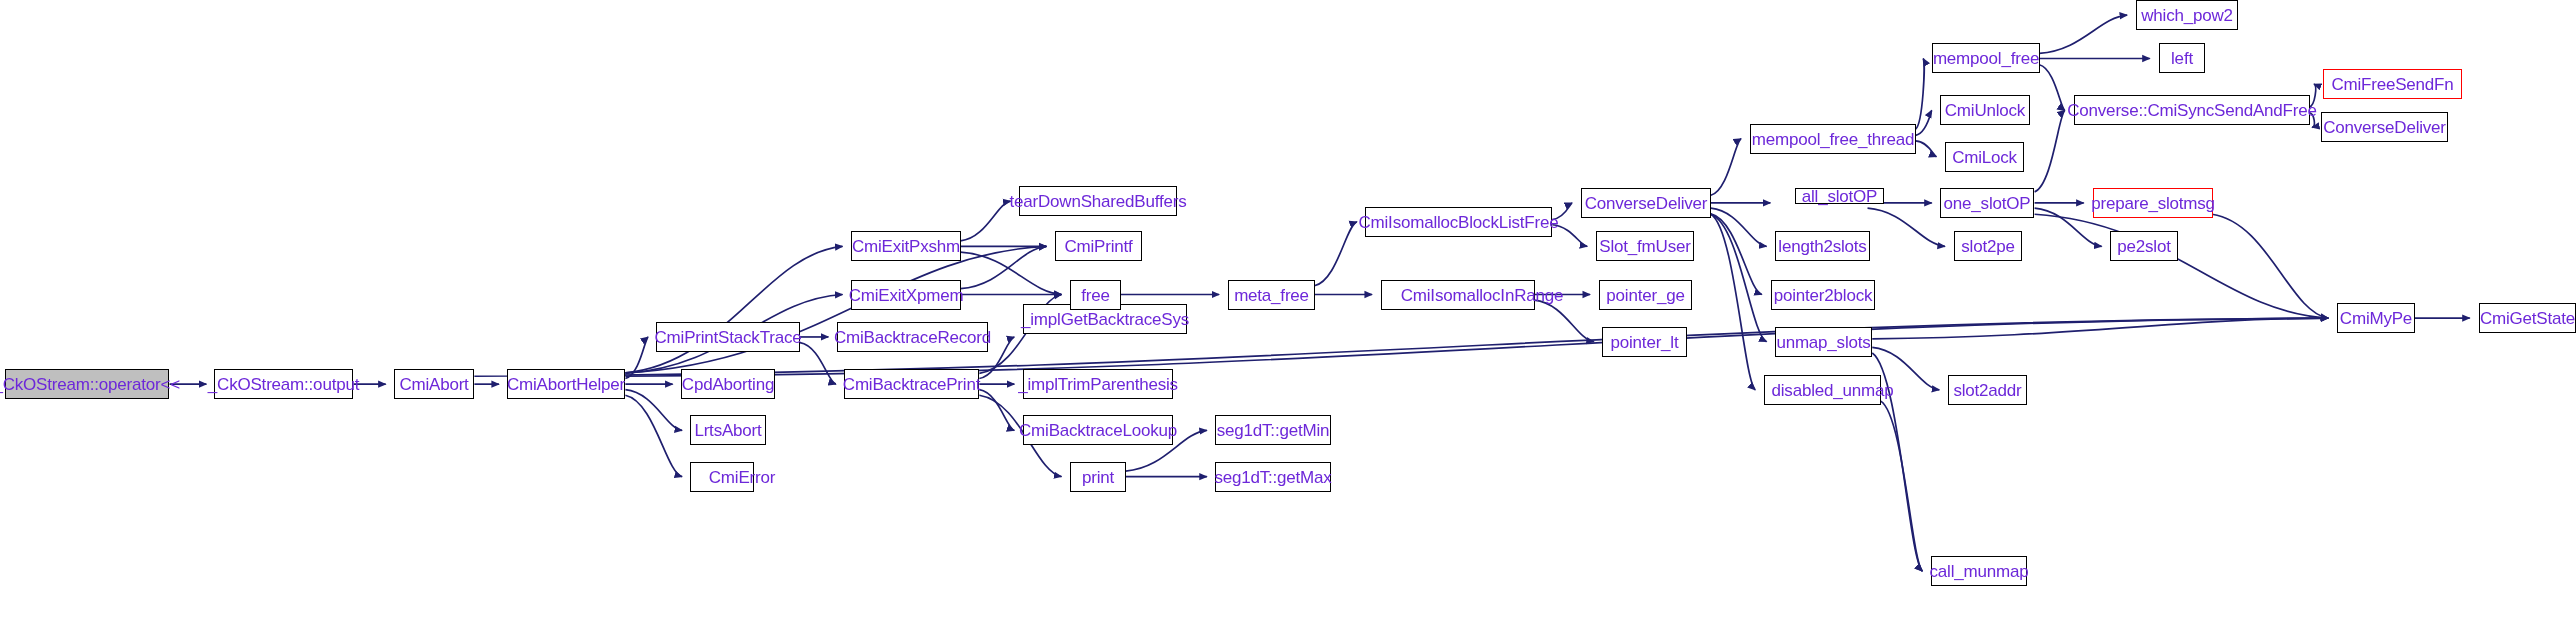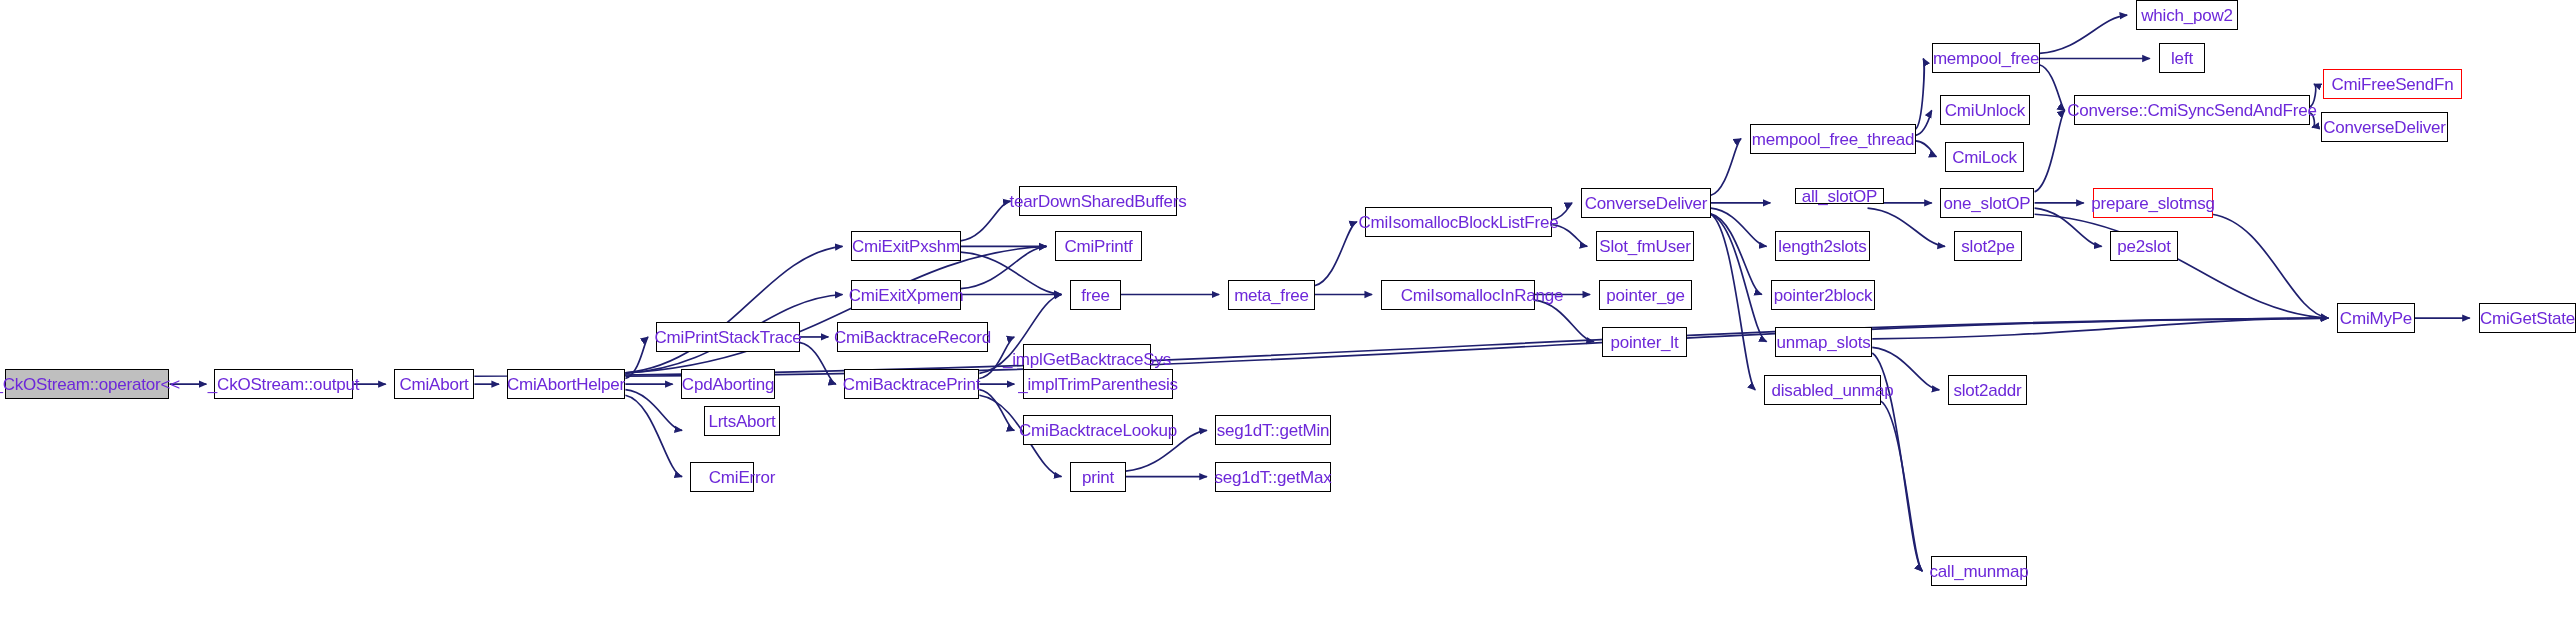--- a/index.html
+++ b/index.html
@@ -114,33 +114,33 @@
       </div>
       <div class="node" style="left: 507px; top: 369px; width: 118px; height: 30px;">
         <span class="node-label">CmiAbortHelper</span>
       </div>
       <div class="node" style="left: 656px; top: 322px; width: 144px; height: 30px;">
         <span class="node-label">CmiPrintStackTrace</span>
       </div>
       <div class="node" style="left: 681px; top: 369px; width: 94px; height: 30px;">
         <span class="node-label">CpdAborting</span>
       </div>
-      <div class="node" style="left: 690px; top: 406px; width: 76px; height: 30px; margin-left: 14px;">
+      <div class="node" style="left: 690px; top: 415px; width: 76px; height: 30px;">
         <span class="node-label">LrtsAbort</span>
       </div>
       <div class="node" style="left: 690px; top: 462px; width: 64px; height: 30px; padding-left: 40px;">
         <span class="node-label">CmiError</span>
       </div>
       <div class="node" style="left: 837px; top: 322px; width: 151px; height: 30px;">
         <span class="node-label">CmiBacktraceRecord</span>
       </div>
       <div class="node" style="left: 844px; top: 369px; width: 135px; height: 30px;">
         <span class="node-label">CmiBacktracePrint</span>
       </div>
-      <div class="node" style="left: 1023px; top: 304px; width: 128px; height: 30px; margin-top: 40px;">
+      <div class="node" style="left: 1023px; top: 304px; width: 164px; height: 30px;">
         <span class="node-label">_implGetBacktraceSys</span>
       </div>
       <div class="node" style="left: 1023px; top: 369px; width: 150px; height: 30px;">
         <span class="node-label">_implTrimParenthesis</span>
       </div>
       <div class="node" style="left: 1023px; top: 415px; width: 150px; height: 30px;">
         <span class="node-label">CmiBacktraceLookup</span>
       </div>
       <div class="node" style="left: 1070px; top: 462px; width: 56px; height: 30px;">
         <span class="node-label">print</span>

